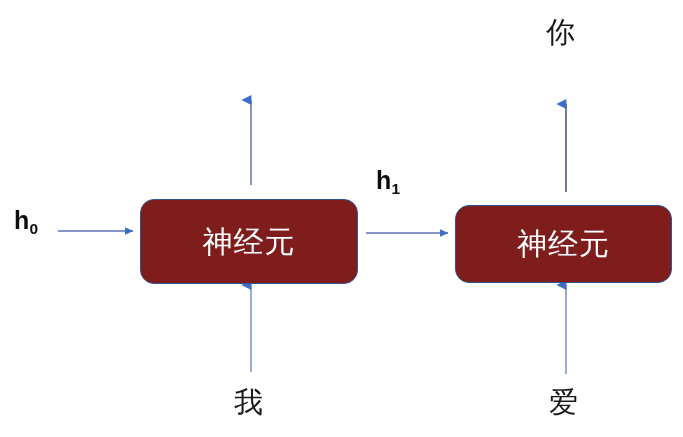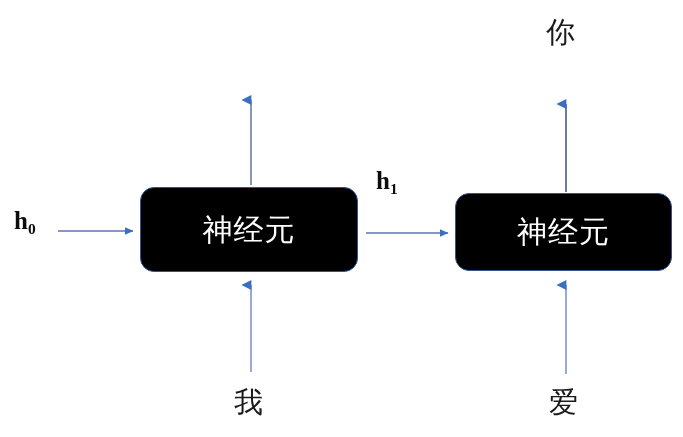--- a/index.html
+++ b/index.html
@@ -13,26 +13,27 @@
   #canvas {
     position: relative;
     width: 683px;
     height: 437px;
     background: #ffffff;
     overflow: hidden;
   }
   .node-box {
     position: absolute;
     box-sizing: border-box;
-    background: #000000;
+    background: #7f1d1d;
     border: 1.5px solid #2F5597;
     border-radius: 14px;
     display: flex;
     align-items: center;
     justify-content: center;
+    margin-top: 12px;
   }
   .node-label {
     color: #FFFFFF;
     font-family: "DejaVu Sans", sans-serif;
     font-size: 30px;
     font-weight: 400;
     letter-spacing: 1px;
     line-height: 1;
     white-space: nowrap;
   }
@@ -41,21 +42,21 @@
     color: #1A1A1A;
     font-family: "DejaVu Sans", sans-serif;
     font-size: 29px;
     line-height: 1;
     white-space: nowrap;
     text-align: center;
   }
   .state-label {
     position: absolute;
     color: #0D0D0D;
-    font-family: Liberation Serif, serif;
+    font-family: Liberation Sans, sans-serif;
     font-size: 25px;
     font-weight: 700;
     line-height: 1;
     white-space: nowrap;
   }
   .state-label sub {
     font-size: 0.62em;
     font-weight: 700;
     vertical-align: baseline;
     position: relative;

